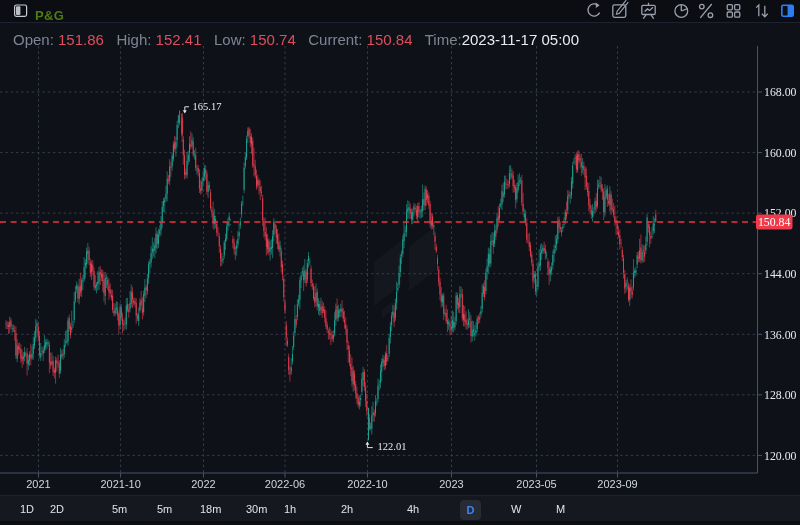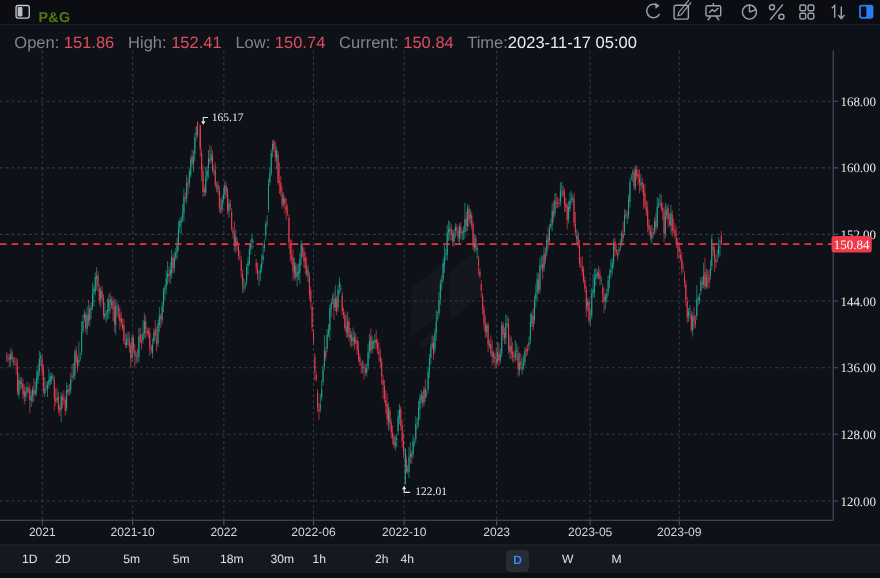--- a/index.html
+++ b/index.html
@@ -85,17 +85,17 @@
 <div class="bottombar"></div>
 <div class="bb">
 <i style="left:20px">1D</i>
     <i style="left:50px">2D</i>
     <i style="left:112px">5m</i>
     <i style="left:157px">5m</i>
 <i style="left:200px">18m</i>
     <i style="left:246px">30m</i>
     <i style="left:284px">1h</i>
     <i style="left:341px">2h</i>
-<i style="left:364px">4h</i>
+<i style="left:407px">4h</i>
     <i style="left:511px">W</i>
     <i style="left:556px">M</i>
 </div>
 <div class="dbox">D</div>
 <div style="position:absolute;left:0;top:520.5px;width:800px;height:4.5px;background:#0b0d11"></div>
 </body></html>

